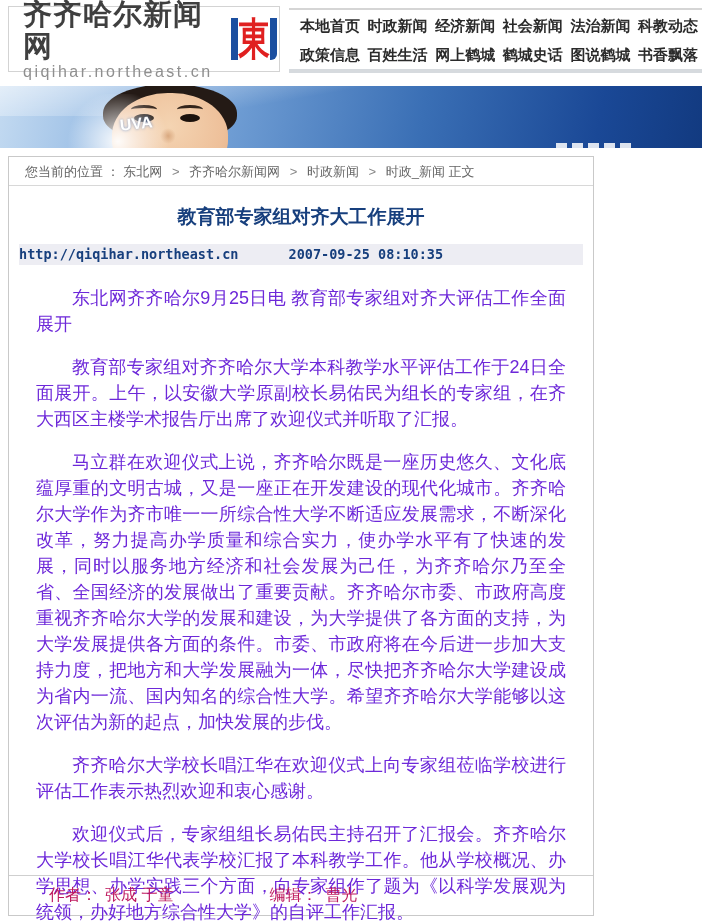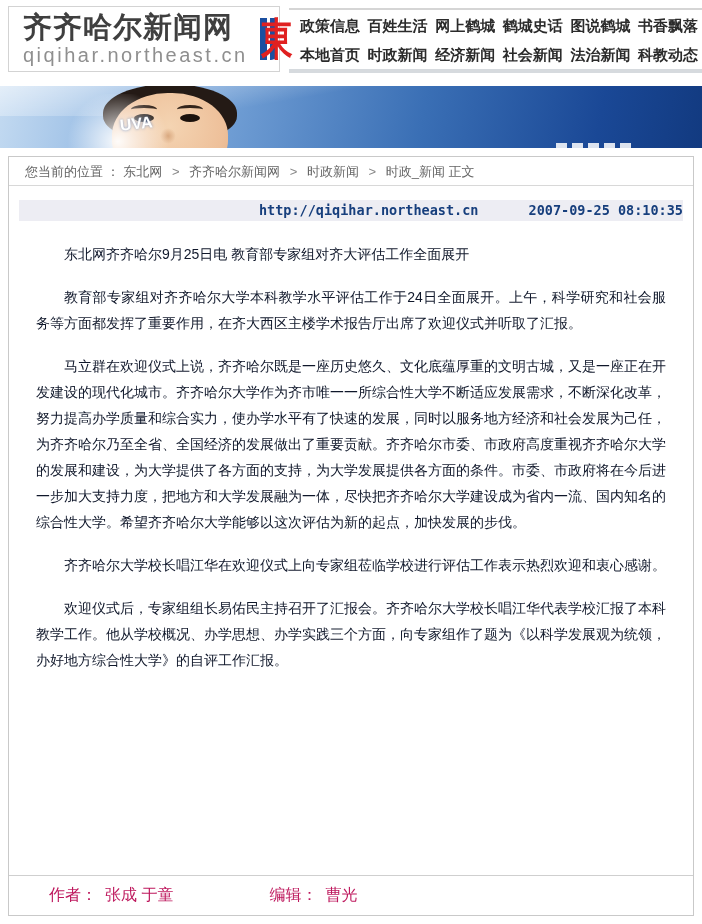--- a/index.html
+++ b/index.html
@@ -5,21 +5,21 @@
   * { margin:0; padding:0; box-sizing:border-box; }
   html,body { width:702px; height:924px; background:#fff; overflow:hidden;
               font-family:"Liberation Sans","DejaVu Sans",sans-serif; }
 
   
   .header { position:relative; width:702px; height:86px; background:#fff; }
   .logo-box { position:absolute; left:8px; top:6px; width:272px; height:66px;
               border:1px solid #d3d3d3; display:flex; align-items:center; padding-left:14px; }
   .logo-text { display:flex; flex-direction:column; }
   .site-name { font-size:29px; font-weight:bold; color:#3f3f3f; letter-spacing:1px; line-height:32px; }
-  .site-domain { font-size:20px; color:#8f8f8f; letter-spacing:2.5px; margin-top:1px; }
+  .site-domain { font-size:16px; color:#8f8f8f; letter-spacing:2.5px; margin-top:1px; }
   .logo-mark { position:relative; width:54px; height:50px; margin-left:10px; }
   .logo-mark .bar-l, .logo-mark .bar-r { position:absolute; top:4px; width:7px; height:42px; background:#1b4fa0; }
   .logo-mark .bar-l { left:2px; }
   .logo-mark .bar-r { right:2px; border-bottom-right-radius:6px; }
   .logo-mark .glyph { position:absolute; left:0; right:0; top:0; text-align:center;
                       font-size:44px; line-height:50px; font-weight:bold; color:#e02020;
                       transform:scaleX(.72); }
   .hdr-line-top { position:absolute; left:289px; right:0; top:8px; height:2px; background:#d5d5d5; }
   .hdr-line-bot { position:absolute; left:289px; right:0; top:69px; height:4px; background:#d6dade; }
   .nav { position:absolute; left:300px; right:4px; top:12px; }
@@ -45,34 +45,34 @@
   .flare { position:absolute; left:48px; top:8px; width:140px; height:95px;
            background:radial-gradient(circle,rgba(255,255,255,.95) 0%,rgba(255,255,255,0) 60%); }
   .uva { position:absolute; left:120px; top:29px; color:#fff; font-weight:bold; font-size:16px;
          transform:rotate(-6deg); text-shadow:0 0 3px rgba(90,130,190,.8); }
   .slogan { position:absolute; left:308px; top:29px; color:#fff; font-weight:bold; font-size:17px;
             letter-spacing:1px; text-shadow:1px 1px 2px rgba(20,60,120,.6); white-space:nowrap; }
   .clipped-text { position:absolute; left:556px; top:57px; width:76px; height:5px;
                   background:repeating-linear-gradient(90deg,rgba(255,255,255,.85) 0 11px,rgba(255,255,255,0) 11px 16px); }
 
   
-  .content { position:relative; margin:8px; width:686px; height:760px; border:1px solid #c9c9c9; background:#fff; }
+  .content { position:relative; margin:8px; width:586px; height:760px; border:1px solid #c9c9c9; background:#fff; }
   .breadcrumb { height:29px; line-height:29px; padding-left:16px; font-size:13px; color:#666;
                 border-bottom:1px solid #d8d8d8; white-space:nowrap; }
   .breadcrumb a { color:#666; text-decoration:none; }
   .breadcrumb .sep { margin:0 6px; color:#888; }
 
   .article-title { margin-top:18px; text-align:center; font-size:19px; font-weight:bold; color:#173f7d; }
-  .url-bar { margin:14px 10px 0; height:21px; line-height:21px; background:#ededf3; text-align:right;
+  .url-bar { margin:14px 10px 0; height:21px; line-height:21px; background:#ededf3; text-align:left;
              font-family:"DejaVu Sans Mono","Liberation Mono",monospace; font-weight:bold;
              font-size:13.5px; color:#173f7d; }
   .url-bar .dt { margin-left:42px; }
 
   .article-body { padding:20px 27px 0; }
-  .article-body p { font-size:14px; line-height:26px; color:#0f172a; text-indent:2em;
+  .article-body p { font-size:18px; line-height:26px; color:#6d28d9; text-indent:2em;
                     text-align:justify; margin-bottom:17px; }
 
   .meta-footer { position:absolute; left:0; right:0; bottom:0; height:40px; border-top:1px solid #cfcfcf;
                  display:flex; align-items:center; padding-left:40px; font-size:16px; color:#be185d; }
   .meta-footer .grp { white-space:nowrap; }
   .meta-footer .g2 { margin-left:72px; } .meta-footer .g3 { margin-left:96px; }
   .meta-footer .val { margin-left:8px; }
 </style>
 </head>
 <body>
@@ -86,34 +86,34 @@
     <div class="logo-mark">
       <div class="bar-l"></div>
       <div class="bar-r"></div>
       <div class="glyph">東</div>
     </div>
   </div>
   <div class="hdr-line-top"></div>
   <div class="hdr-line-bot"></div>
   <div class="nav">
     <div class="nav-row">
+      <a href="#">本地首页</a>
+      <a href="#">时政新闻</a>
+      <a href="#">经济新闻</a>
+      <a href="#">社会新闻</a>
+      <a href="#">法治新闻</a>
+      <a href="#">科教动态</a>
+    </div>
+    <div class="nav-row">
       <a href="#">政策信息</a>
       <a href="#">百姓生活</a>
       <a href="#">网上鹤城</a>
       <a href="#">鹤城史话</a>
       <a href="#">图说鹤城</a>
       <a href="#">书香飘落</a>
-    </div>
-    <div class="nav-row">
-      <a href="#">本地首页</a>
-      <a href="#">时政新闻</a>
-      <a href="#">经济新闻</a>
-      <a href="#">社会新闻</a>
-      <a href="#">法治新闻</a>
-      <a href="#">科教动态</a>
     </div>
   </div>
 </div>
 
 <div class="banner">
   <div class="banner-sheen"></div>
   <div class="hair"></div>
   <div class="face"></div>
   <div class="brow l"></div>
   <div class="brow r"></div>
@@ -130,29 +130,30 @@
     <span>您当前的位置 ：</span>
     <a href="#">东北网</a>
     <span class="sep">&gt;</span>
     <a href="#">齐齐哈尔新闻网</a>
     <span class="sep">&gt;</span>
     <a href="#">时政新闻</a>
     <span class="sep">&gt;</span>
     <span>时政_新闻 正文</span>
   </div>
 
+  <h1 class="article-title">教育部专家组对齐大工作展开</h1>
 
   <div class="url-bar">
     <span>http://qiqihar.northeast.cn</span>
     <span class="dt">2007-09-25 08:10:35</span>
   </div>
 
   <div class="article-body">
     <p>东北网齐齐哈尔9月25日电  教育部专家组对齐大评估工作全面展开</p>
-    <p>教育部专家组对齐齐哈尔大学本科教学水平评估工作于24日全面展开。上午，科学研究和社会服务等方面都发挥了重要作用，在齐大西区主楼学术报告厅出席了欢迎仪式并听取了汇报。</p>
+    <p>教育部专家组对齐齐哈尔大学本科教学水平评估工作于24日全面展开。上午，以安徽大学原副校长易佑民为组长的专家组，在齐大西区主楼学术报告厅出席了欢迎仪式并听取了汇报。</p>
     <p>马立群在欢迎仪式上说，齐齐哈尔既是一座历史悠久、文化底蕴厚重的文明古城，又是一座正在开发建设的现代化城市。齐齐哈尔大学作为齐市唯一一所综合性大学不断适应发展需求，不断深化改革，努力提高办学质量和综合实力，使办学水平有了快速的发展，同时以服务地方经济和社会发展为己任，为齐齐哈尔乃至全省、全国经济的发展做出了重要贡献。齐齐哈尔市委、市政府高度重视齐齐哈尔大学的发展和建设，为大学提供了各方面的支持，为大学发展提供各方面的条件。市委、市政府将在今后进一步加大支持力度，把地方和大学发展融为一体，尽快把齐齐哈尔大学建设成为省内一流、国内知名的综合性大学。希望齐齐哈尔大学能够以这次评估为新的起点，加快发展的步伐。</p>
     <p>齐齐哈尔大学校长唱江华在欢迎仪式上向专家组莅临学校进行评估工作表示热烈欢迎和衷心感谢。</p>
     <p>欢迎仪式后，专家组组长易佑民主持召开了汇报会。齐齐哈尔大学校长唱江华代表学校汇报了本科教学工作。他从学校概况、办学思想、办学实践三个方面，向专家组作了题为《以科学发展观为统领，办好地方综合性大学》的自评工作汇报。</p>
   </div>
 
   <div class="meta-footer">
     <span class="grp"><span>作者：</span><span class="val">张成 于童</span></span>
     <span class="grp g3"><span>编辑：</span><span class="val">曹光</span></span>
   </div>
 </div>

